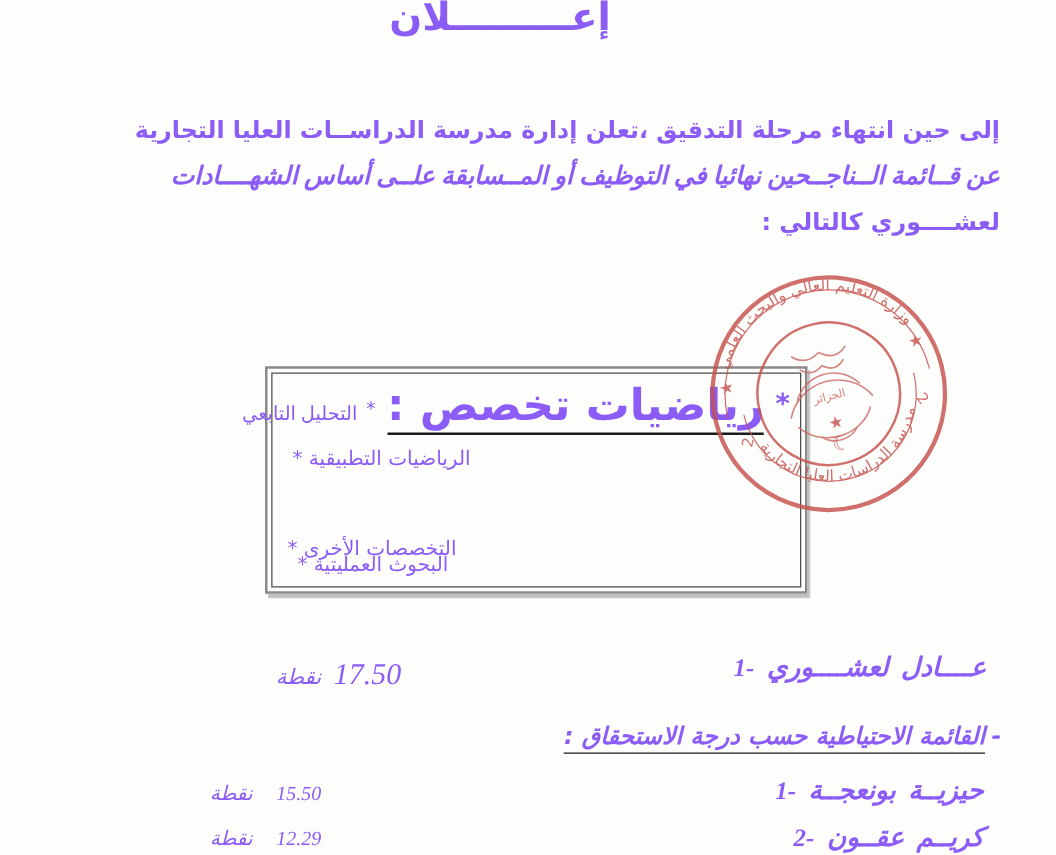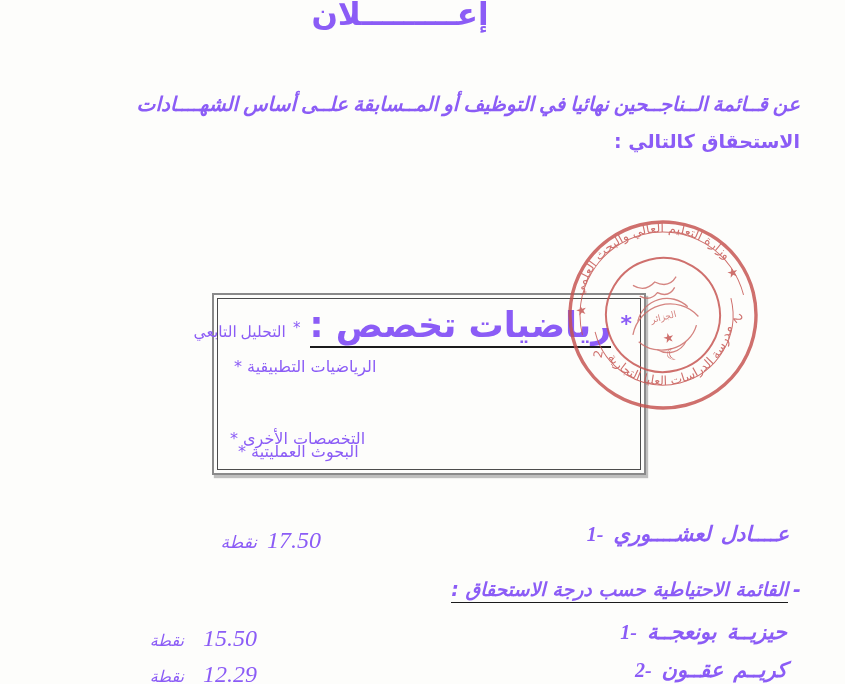--- a/index.html
+++ b/index.html
@@ -46,41 +46,42 @@
   .rank{font-size:20px;}
   .winner-row{top:522px;right:56px;}
   .reserve-row-0{top:620px;right:58px;}
   .reserve-row-1{top:658px;right:58px;}
   .score{position:absolute;direction:rtl;white-space:nowrap;
          font-family:"Liberation Serif","DejaVu Serif",serif;font-style:italic;}
   .score .num{font-weight:500;}
   .winner-score{top:527px;right:524px;}
   .winner-score .num{font-size:24px;}
   .winner-score .unit{font-size:17px;margin-right:6px;}
-  .small-score .num{font-size:24px;}
+  .small-score .num{font-size:16px;}
   .small-score .unit{font-size:16px;margin-right:15px;}
   .score-0{top:625px;right:588px;}
   .score-1{top:661px;right:588px;}
   .reserve-heading{
     position:absolute;top:578px;right:44px;direction:rtl;white-space:nowrap;
     font-size:19px;font-weight:bold;font-style:italic;
   }
   .reserve-heading .dash{margin-left:5px;}
   .reserve-heading .txt{border-bottom:1.7px solid #1b1b1b;padding-bottom:2px;}
 </style>
 </head>
 <body>
 
 <div id="page">
 
   <div class="doc-title">إعـــــــــلان</div>
 
   <div class="para">
+    <div class="ln">إلى حين انتهاء مرحلة التدقيق ،تعلن إدارة مدرسة الدراســات العليا التجارية</div>
     <div class="ln it">عن قــائمة الــناجــحين نهائيا في التوظيف أو المــسابقة علــى أساس الشهــــادات</div>
-    <div class="ln">الاستحقاق كالتالي :</div>
+    <div class="ln">لعشــــوري كالتالي :</div>
   </div>
 
   <div class="spec-box">
     <div class="spec-inner">
       <div class="spec-head">
         <span class="star1">*</span>
         <span class="big">رياضيات تخصص :</span>
         <span class="star2">*</span>
         <span class="first-item">التحليل التابعي</span>
       </div>

